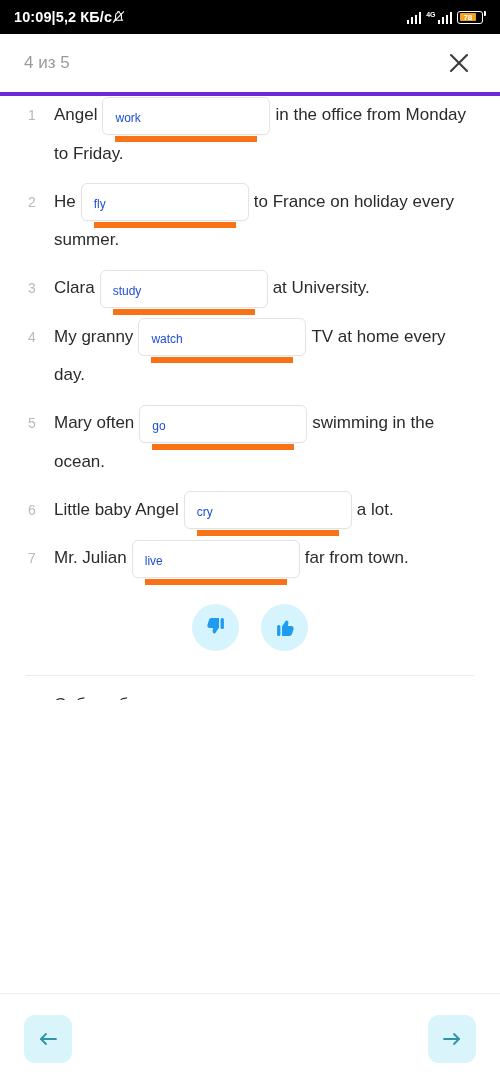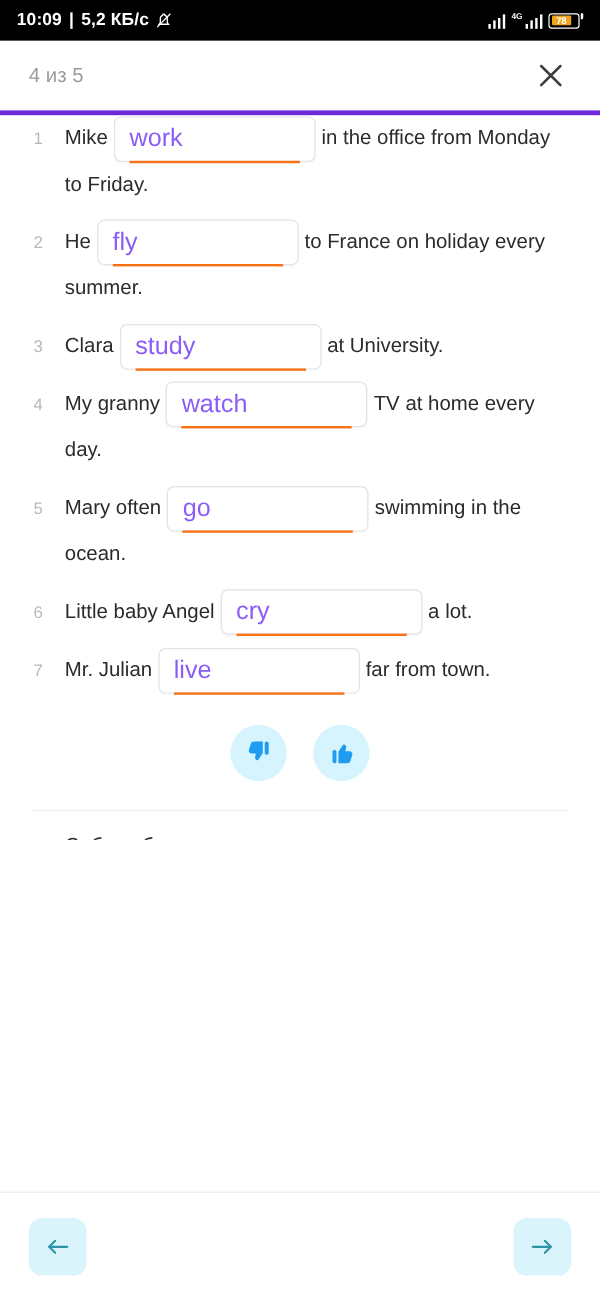--- a/index.html
+++ b/index.html
@@ -16,21 +16,21 @@
     display: flex; flex-direction: column;
   }
 
   
   .status-bar {
     height: 34px; background: #000000;
     display: flex; align-items: center; justify-content: space-between;
     padding: 0 14px; flex: 0 0 auto;
   }
   .status-left {
-    display: flex; align-items: center; gap: 6px;
+    display: flex; align-items: center; 
     color: #ffffff; font-size: 14.5px; font-weight: bold;
     letter-spacing: .1px;
   }
   .status-right { display: flex; align-items: center; gap: 5px; }
   .bars { display: flex; align-items: flex-end; gap: 1.5px; height: 13px; }
   .bars i { display: block; width: 2.5px; background: #ffffff; }
   .bars i:nth-child(1) { height: 4px; }
   .bars i:nth-child(2) { height: 6.5px; }
   .bars i:nth-child(3) { height: 9px; }
   .bars i:nth-child(4) { height: 12px; }
@@ -91,22 +91,22 @@
   .q-row .seg { white-space: pre-wrap; }
   .blank {
     display: inline-block; vertical-align: middle;
     height: 38px; background: #ffffff;
     border: 1px solid #e3e3e3; border-radius: 6px;
     padding: 0 12px; margin: 0 5px;
     position: relative; cursor: text;
     box-shadow: 0 1px 1px rgba(0,0,0,.025);
   }
   .blank .val {
-    font-size: 21px; color: #8b5cf6; line-height: 36px;
-    display: inline-block; border-bottom: 2px solid #f97316;
+    font-size: 12px; color: #1d4ed8; line-height: 36px;
+    display: inline-block; border-bottom: 6px solid #f97316;
     min-width: 100%;
   }
 
   
   .feedback {
     display: flex; justify-content: center; gap: 22px;
     margin-top: 26px; margin-bottom: 24px;
   }
   .thumb {
     width: 47px; height: 47px; border-radius: 50%;
@@ -206,21 +206,21 @@
       <svg width="22" height="22" viewBox="0 0 22 22">
         <line x1="3" y1="3" x2="19" y2="19" stroke="#3c3c3c" stroke-width="2.1" stroke-linecap="round"></line>
         <line x1="19" y1="3" x2="3" y2="19" stroke="#3c3c3c" stroke-width="2.1" stroke-linecap="round"></line>
       </svg>
     </span>
   </div>
 
   <div class="content">
 
     <div class="q-list">
-        <div class="q-row"><span class="q-num">1</span><span class="seg">Mike</span><span class="blank" style="width: 168px;"><span class="val">work</span></span><span class="seg">in the office from Monday to Friday.</span></div>
+        <div class="q-row"><span class="q-num">1</span><span class="seg">Angel</span><span class="blank" style="width: 168px;"><span class="val">work</span></span><span class="seg">in the office from Monday to Friday.</span></div>
         <div class="q-row"><span class="q-num">2</span><span class="seg">He</span><span class="blank" style="width: 168px; text-decoration: underline;"><span class="val">fly</span></span><span class="seg">to France on holiday every summer.</span></div>
         <div class="q-row"><span class="q-num">3</span><span class="seg">Clara</span><span class="blank" style="width: 168px;"><span class="val">study</span></span><span class="seg">at University.</span></div>
         <div class="q-row"><span class="q-num">4</span><span class="seg">My granny</span><span class="blank" style="width: 168px;"><span class="val">watch</span></span><span class="seg">TV at home every day.</span></div>
         <div class="q-row"><span class="q-num">5</span><span class="seg">Mary often</span><span class="blank" style="width: 168px;"><span class="val">go</span></span><span class="seg">swimming in the ocean.</span></div>
         <div class="q-row"><span class="q-num">6</span><span class="seg">Little baby Angel</span><span class="blank" style="width: 168px;"><span class="val">cry</span></span><span class="seg">a lot.</span></div>
         <div class="q-row"><span class="q-num">7</span><span class="seg">Mr. Julian</span><span class="blank" style="width: 168px;"><span class="val">live</span></span><span class="seg">far from town.</span></div>
       </div>
 
     <div class="feedback">
       <div class="thumb">

